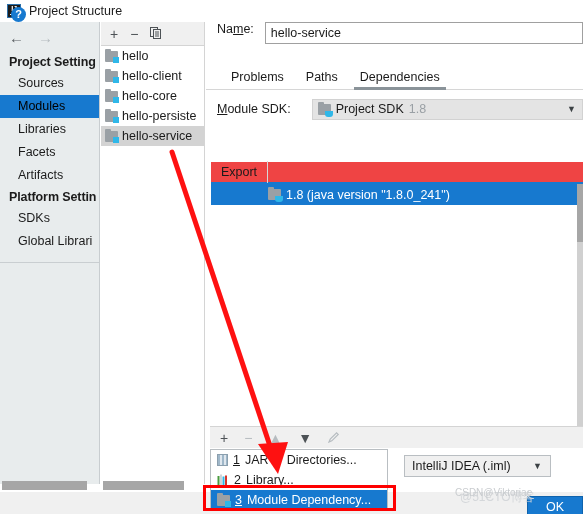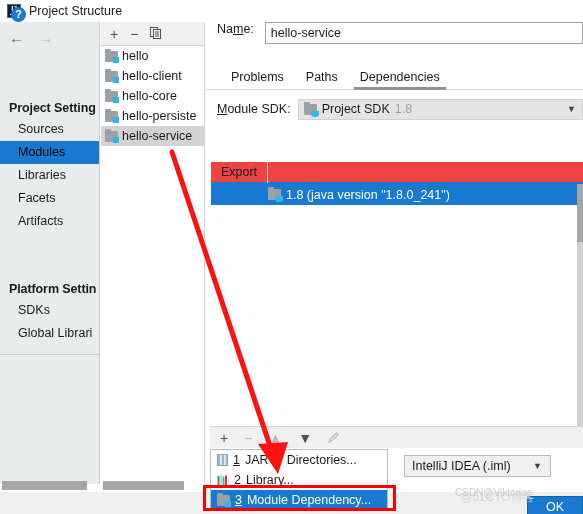--- a/index.html
+++ b/index.html
@@ -53,21 +53,21 @@
     border-right: 1px solid #c8cdd0;
     overflow: hidden;
   }
   .nav-arrows {
     height: 30px; display: flex; align-items: center; padding-left: 9px; gap: 14px;
   }
   .arrow { font-size: 15px; line-height: 1; color: #5a5f63; }
   .arrow.fwd { color: #b6bcc0; }
   .group-title {
     font-weight: bold; font-size: 12.5px; color: #1b1b1b;
-    padding: 3px 0 3px 9px; white-space: nowrap; letter-spacing: -0.1px; margin-top: 46px;
+    padding: 3px 0 3px 9px; white-space: nowrap; letter-spacing: -0.1px;
   }
   .nav-item {
     padding: 3px 0 3px 18px; font-size: 12.5px; color: #1b1b1b;
     white-space: nowrap; height: 23px; line-height: 17px;
   }
   .nav-item.selected { background: #1779cf; color: #000000; }
   .nav-sep { height: 1px; background: #c9ced1; margin: 9px 0 9px 0; }
 
   
   .modules-panel {
@@ -125,21 +125,21 @@
     position: relative;
   }
   .tab.active:after {
     content:""; position:absolute; left:5px; right:5px; bottom:-1px; height:3px;
     background:#8a9399;
   }
   .sdk-row { display: flex; align-items: center; height: 38px; padding-left: 11px; }
   .sdk-label { font-size: 12.5px; }
   .sdk-label u { text-decoration: underline; }
   .sdk-combo {
-    margin-left: 7px; flex: 1 1 auto; height: 21px;
+    margin-left: 21px; flex: 1 1 auto; height: 21px;
     background: #e4e4e4; border: 1px solid #d2d2d2;
     display: flex; align-items: center; padding-left: 5px; gap: 5px;
     font-size: 12.5px; position: relative;
   }
   .sdk-combo .muted { color: #9aa0a5; }
   .combo-caret { position: absolute; right: 6px; color: #3c4144; font-size: 9px; }
   .sdk-ico {
     width: 13px; height: 11px; position: relative; background: #9aa0a5; border-radius: 1px;
   }
   .sdk-ico:before{ content:""; position:absolute; left:0; top:-2px; width:6px; height:3px; background:#9aa0a5; border-radius:1px 1px 0 0;}

